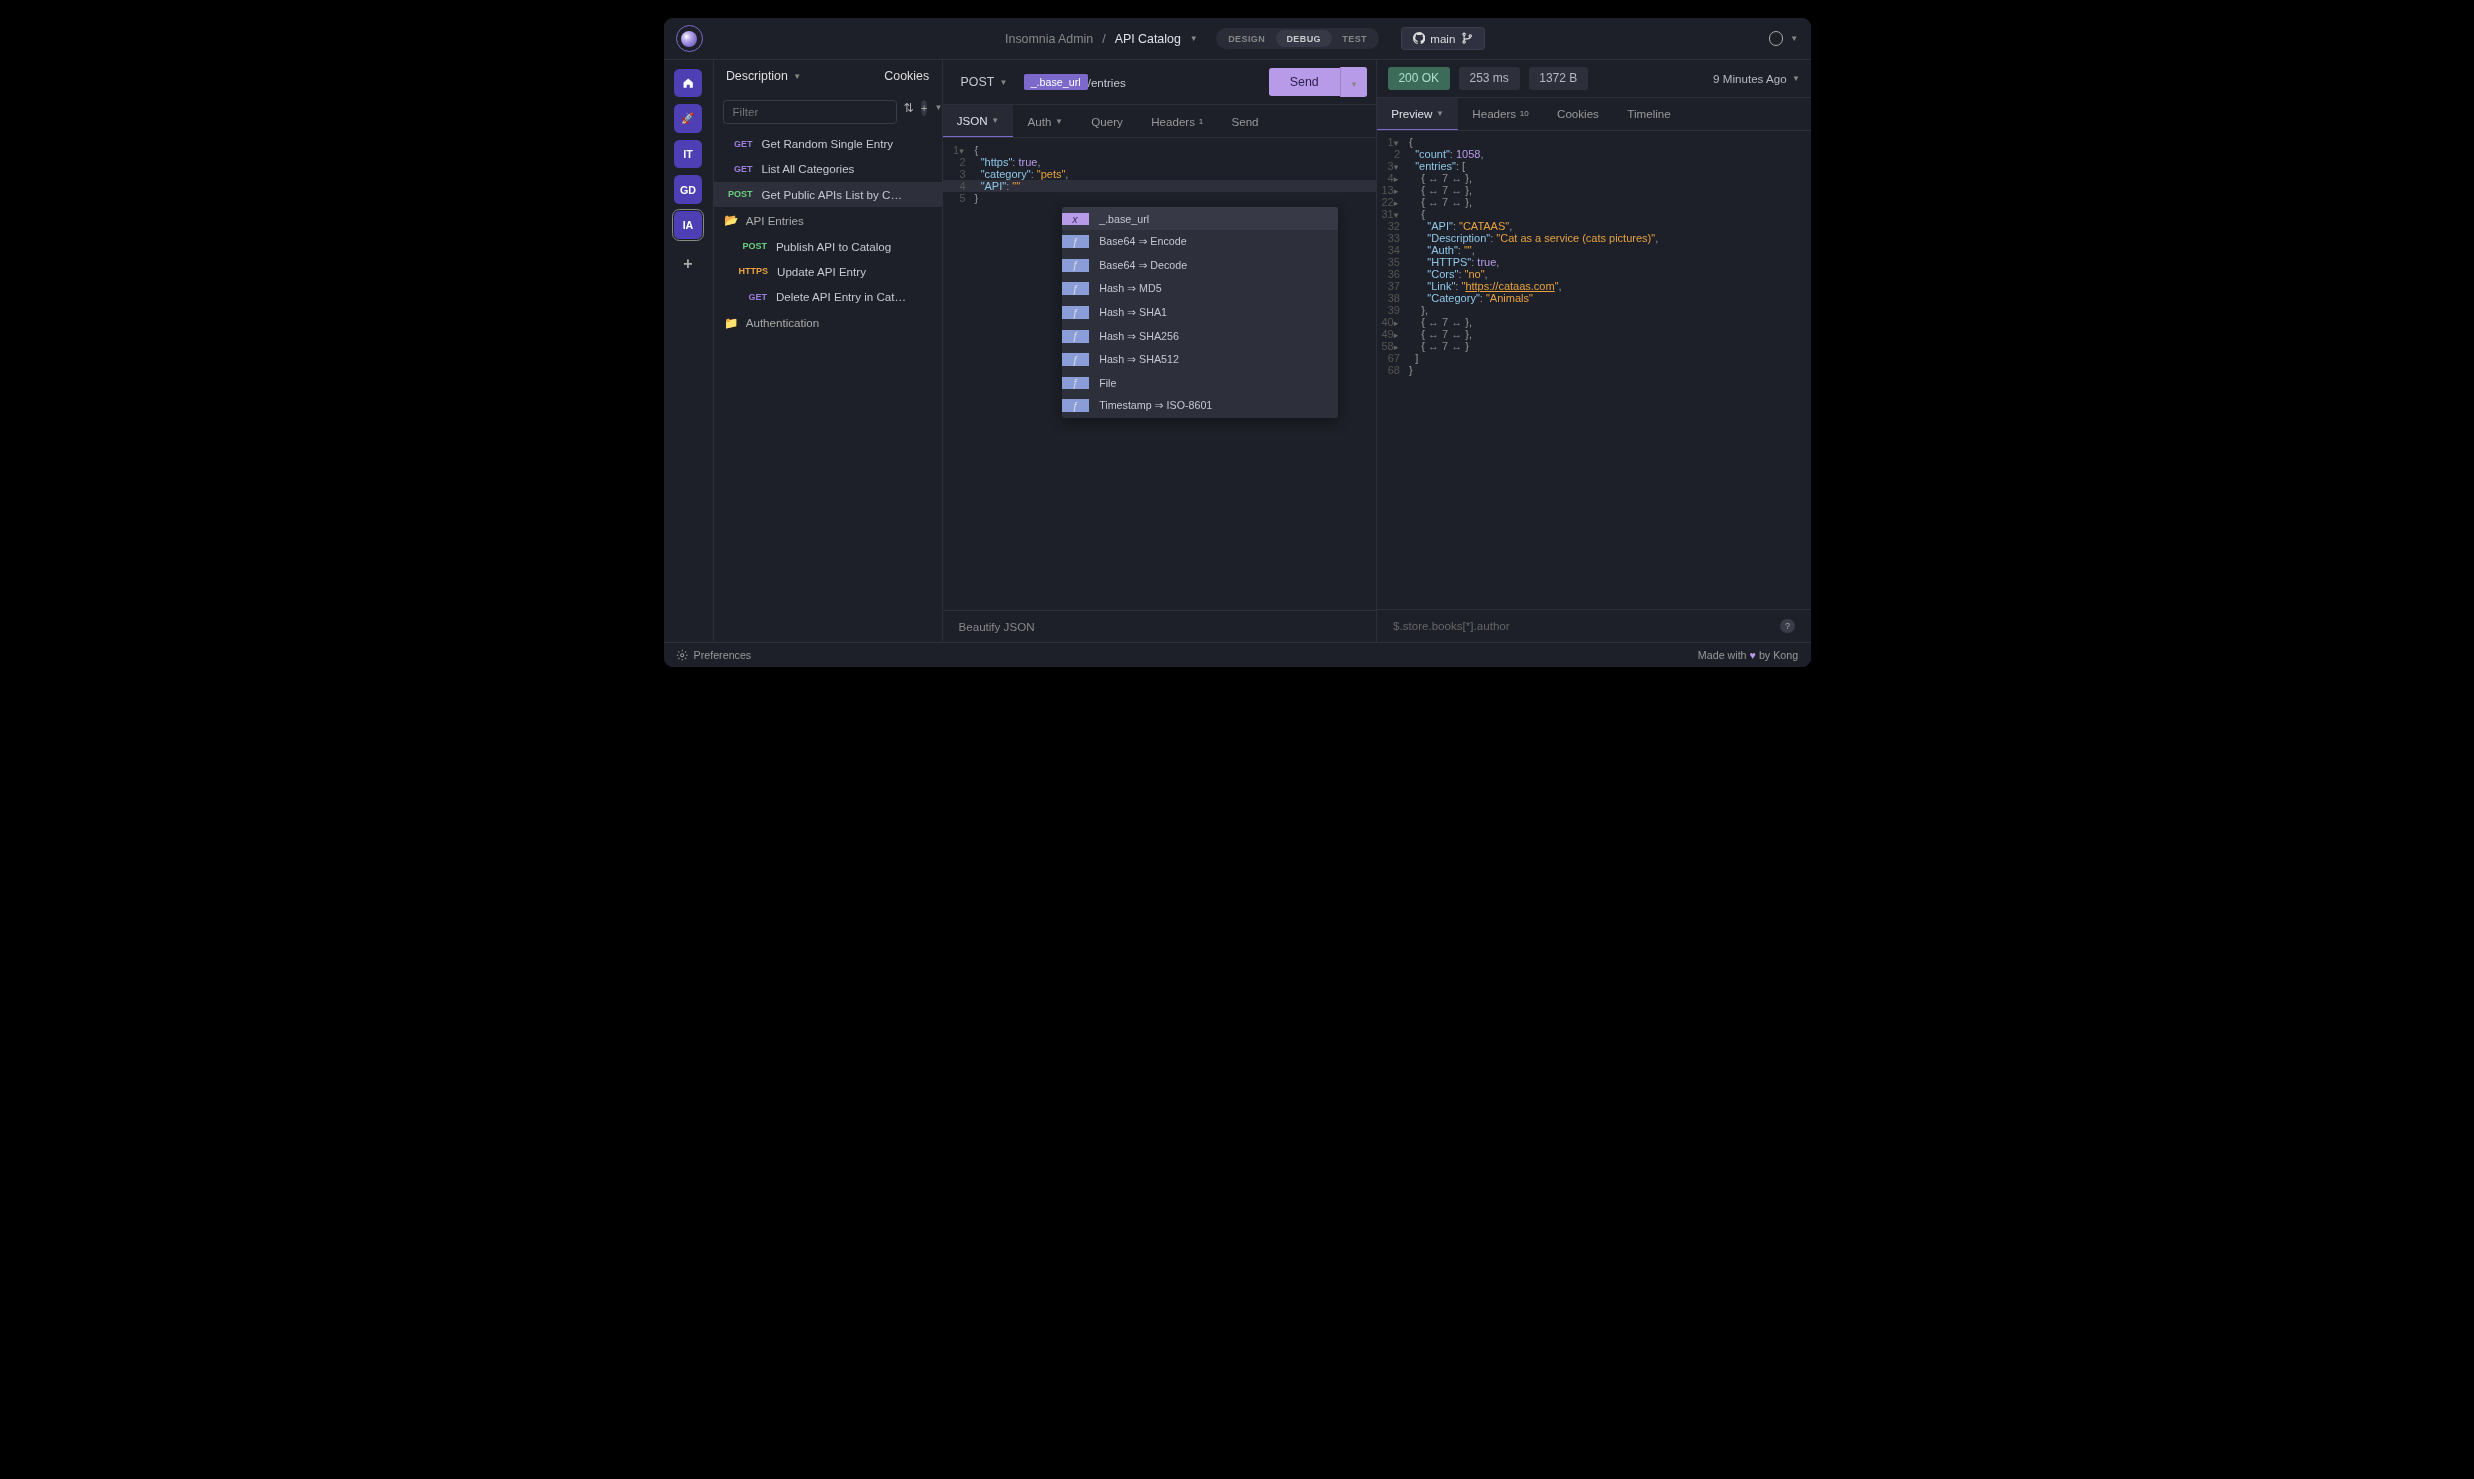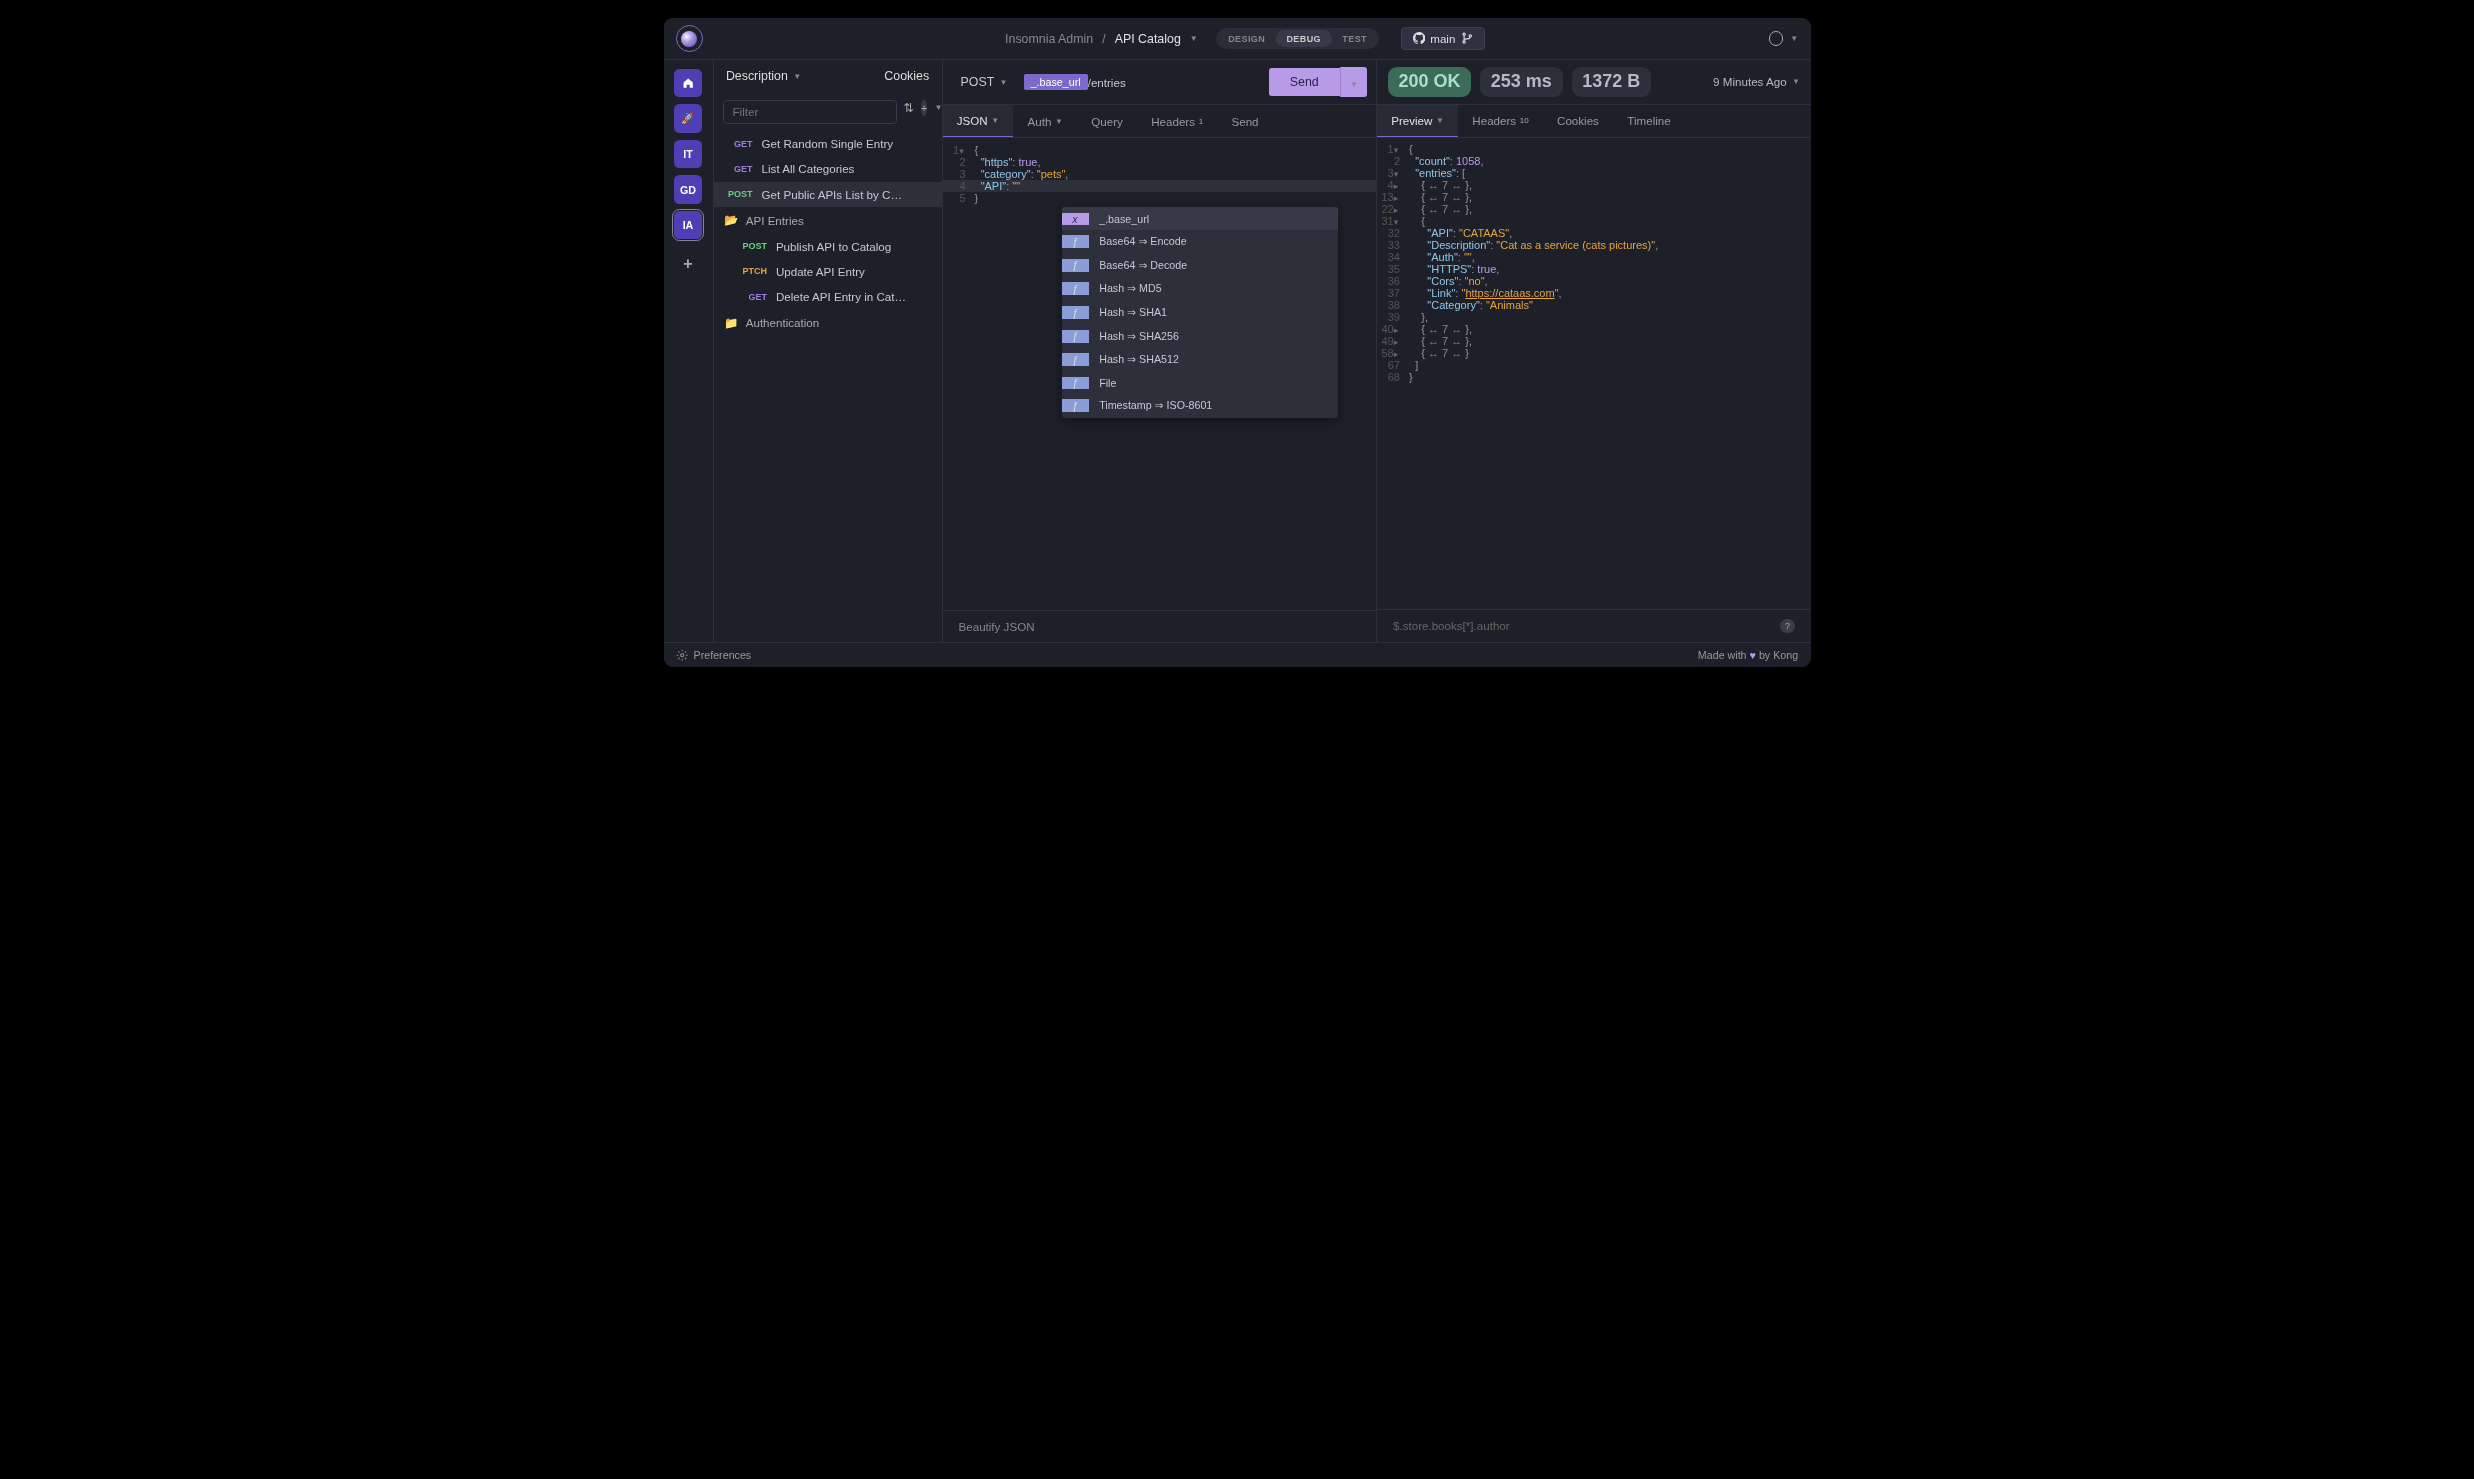--- a/index.html
+++ b/index.html
@@ -80,21 +80,21 @@
 .tok-pill { color: #888; }
 .autocomplete { position: absolute; left: 119px; top: 69px; width: 276px; background: #2d2f3b; border-radius: 2.7px; overflow: hidden; box-shadow: 0 3.6px 14.2px rgba(0,0,0,0.4); }
 .ac-item { display: flex; align-items: center; padding: 5.3px 0; font-family: 'SF Mono', Menlo, monospace; font-size: 10.7px; color: #c5c8d4; cursor: pointer; }
 .ac-item.selected { background: #373946; }
 .ac-badge { width: 27px; text-align: center; font-style: italic; color: #ddd; background: #8b9dd9; align-self: stretch; display: flex; align-items: center; justify-content: center; }
 .ac-item.selected .ac-badge { background: #b79ae8; color: #3a2f5a; }
 .ac-text { padding-left: 10.7px; }
 .editor-footer { padding: 9px 16px; color: #888; font-size: 11.6px; border-top: 0.9px solid #2d2f3b; }
 .response-pane { flex: 1; display: flex; flex-direction: column; min-width: 0; }
 .resp-status-row { display: flex; align-items: center; padding: 7.1px 10.7px; gap: 9px; border-bottom: 0.9px solid #2d2f3b; }
-.status-pill { padding: 4.4px 10.7px; border-radius: 9px; font-size: 18px; font-weight: 700; }
+.status-pill { padding: 4.4px 10.7px; border-radius: 3px; font-size: 12px; font-weight: 400; }
 .status-200 { background: #3d6b5a; color: #a8e0c8; }
 .status-meta { background: #2d2f3b; color: #b5b8c5; }
 .resp-time { margin-left: auto; color: #b5b8c5; font-size: 11.6px; display: flex; align-items: center; gap: 5.3px; cursor: pointer; }
 .filter-footer { padding: 9px 16px; color: #666; font-size: 11.6px; font-family: 'SF Mono', Menlo, monospace; border-top: 0.9px solid #2d2f3b; display: flex; align-items: center; }
 .help-icon { margin-left: auto; width: 14.2px; height: 14.2px; border-radius: 50%; background: #3a3c4a; color: #aaa; font-size: 9px; display: flex; align-items: center; justify-content: center; }
 .statusbar { height: 25px; background: #1e2029; border-top: 0.9px solid #2d2f3b; display: flex; align-items: center; padding: 0 12.4px; font-size: 10.7px; color: #999; }
 .pref-btn { display: flex; align-items: center; gap: 5.3px; cursor: pointer; }
 .made-with { margin-left: auto; }
 .heart { color: #b79ae8; }
 .caret { font-size: 8px; color: #888; }
@@ -184,21 +184,21 @@
           </div>
         <div class="folder-item">
             <span class="folder-icon">📂</span>
             <span>API Entries</span>
           </div>
         <div class="req-item indent">
             <span class="method m-post">POST</span>
             <span class="req-name">Publish API to Catalog</span>
           </div>
         <div class="req-item indent">
-            <span class="method m-ptch">PTCH</span>
+            <span class="method m-ptch">HTTPS</span>
             <span class="req-name">Update API Entry</span>
           </div>
         <div class="req-item indent">
             <span class="method m-del">GET</span>
             <span class="req-name">Delete API Entry in Cat…</span>
           </div>
         <div class="folder-item">
             <span class="folder-icon">📁</span>
             <span>Authentication</span>
           </div>

